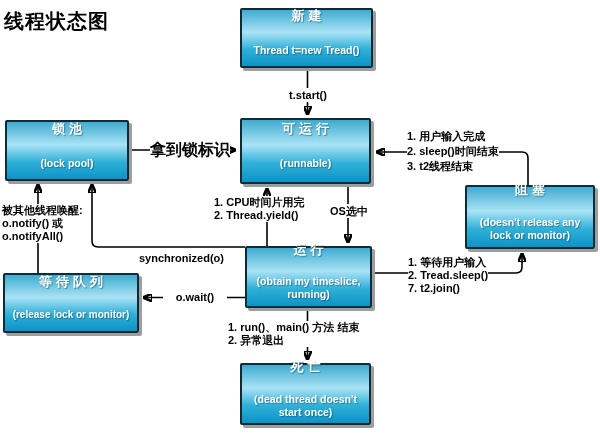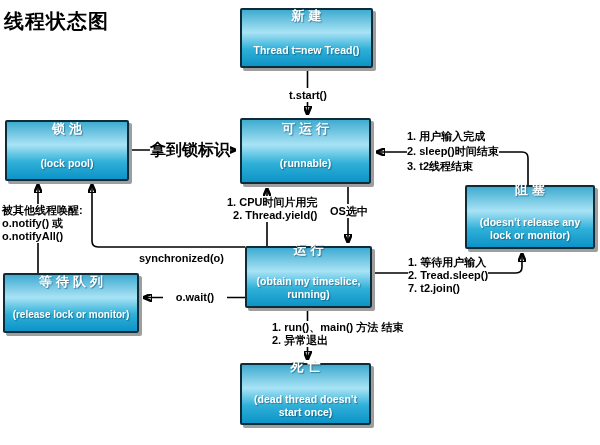--- a/index.html
+++ b/index.html
@@ -92,21 +92,21 @@
   <div class="elabel center" style="left:271px;top:88px;width:74px;">t.start()</div>
 
   <div class="elabel center" style="left:150px;top:143px;width:80px;font-size:16px;">拿到锁标识</div>
 
   <div class="elabel" style="left:407px;top:129px;line-height:15px;">
     <div>1. 用户输入完成</div>
     <div>2. sleep()时间结束</div>
     <div>3. t2线程结束</div>
   </div>
 
-  <div class="elabel" style="left:227px;top:196px;line-height:13px;text-align:right;">
+  <div class="elabel" style="left:214px;top:196px;line-height:13px;">
     <div>1. CPU时间片用完</div>
     <div>2. Thread.yield()</div>
   </div>
 
   <div class="elabel" style="left:330px;top:204px;">OS选中</div>
 
   <div class="elabel" style="left:408px;top:256px;line-height:13px;">
     <div>1. 等待用户输入</div>
     <div>2. Tread.sleep()</div>
     <div>7. t2.join()</div>
@@ -115,18 +115,18 @@
   <div class="elabel center" style="left:163px;top:290px;width:64px;">o.wait()</div>
 
   <div class="elabel" style="left:139px;top:251px;">synchronized(o)</div>
 
   <div class="elabel" style="left:2px;top:204px;line-height:13px;">
     <div>被其他线程唤醒:</div>
     <div>o.notify() 或</div>
     <div>o.notifyAll()</div>
   </div>
 
-  <div class="elabel" style="left:228px;top:321px;line-height:13px;margin-left:44px;">
+  <div class="elabel" style="left:228px;top:321px;line-height:13px;">
     <div>1. run()、main() 方法 结束</div>
     <div>2. 异常退出</div>
   </div>
 
 </div>
 
 </body></html>

